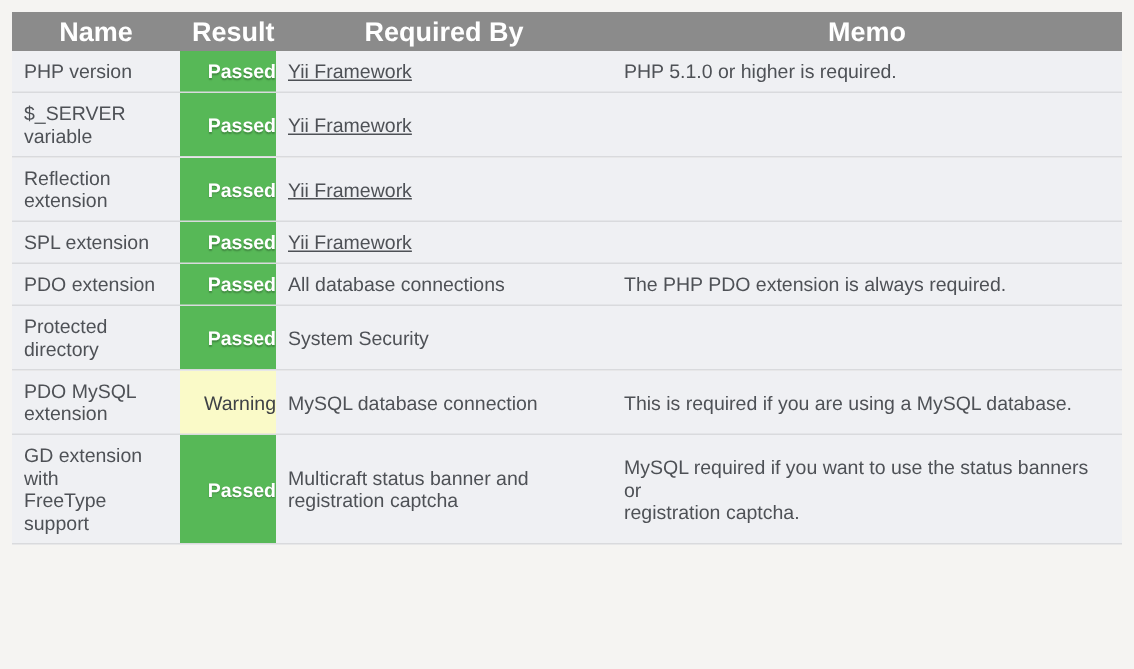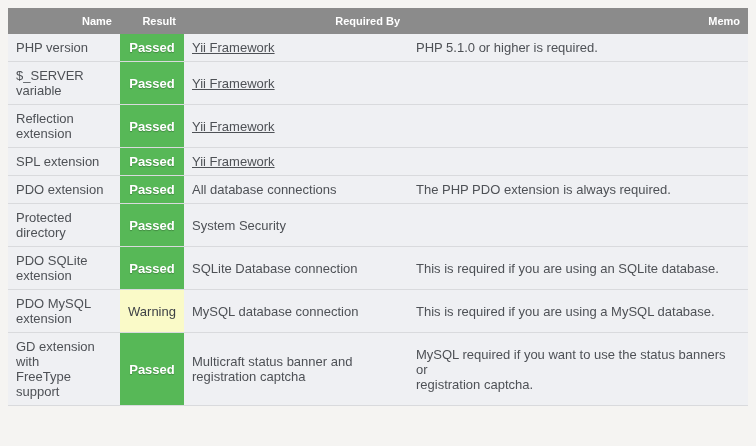--- a/index.html
+++ b/index.html
@@ -34,38 +34,38 @@
     color:var(--text);
   }
   table.requirements col.c-name{width:112px;}
   table.requirements col.c-result{width:64px;}
   table.requirements col.c-req{width:224px;}
   table.requirements col.c-memo{width:340px;}
   thead th{
     background:var(--header-bg);
     color:var(--header-text);
     font-weight:bold;
-    text-align:right;
-    font-size:11px;
+    text-align:center;
+    font-size:18px;
     padding:6px 8px;
     line-height:14px;
   }
   tbody td{
     background:var(--row-bg);
     border-bottom:1px solid var(--row-border);
     padding:6px 8px;
     vertical-align:middle;
     line-height:15px;
     white-space:pre-line;
     overflow:hidden;
     margin-left:37px;
   }
   td.result{
     padding:0;
-    text-align:center;
+    text-align:right;
     white-space:normal;
   }
   td.result.passed{
     background:var(--passed-bg);
     color:var(--passed-text);
     font-weight:bold;
     text-shadow:0 1px 1px rgba(0,0,0,0.25);
   }
   td.result.warning{
     background:var(--warning-bg);
@@ -130,27 +130,20 @@
     <td class="memo">The PHP PDO extension is always required.</td>
   </tr>
       <tr>
     <td class="name">Protected
 directory</td>
     <td class="result passed">Passed</td>
     <td class="req">System Security</td>
     <td class="memo"></td>
   </tr>
       <tr>
-    <td class="name">PDO SQLite
-extension</td>
-    <td class="result passed">Passed</td>
-    <td class="req">SQLite Database connection</td>
-    <td class="memo">This is required if you are using an SQLite database.</td>
-  </tr>
-      <tr>
     <td class="name">PDO MySQL
 extension</td>
     <td class="result warning">Warning</td>
     <td class="req">MySQL database connection</td>
     <td class="memo">This is required if you are using a MySQL database.</td>
   </tr>
       <tr>
     <td class="name">GD extension
 with
 FreeType

